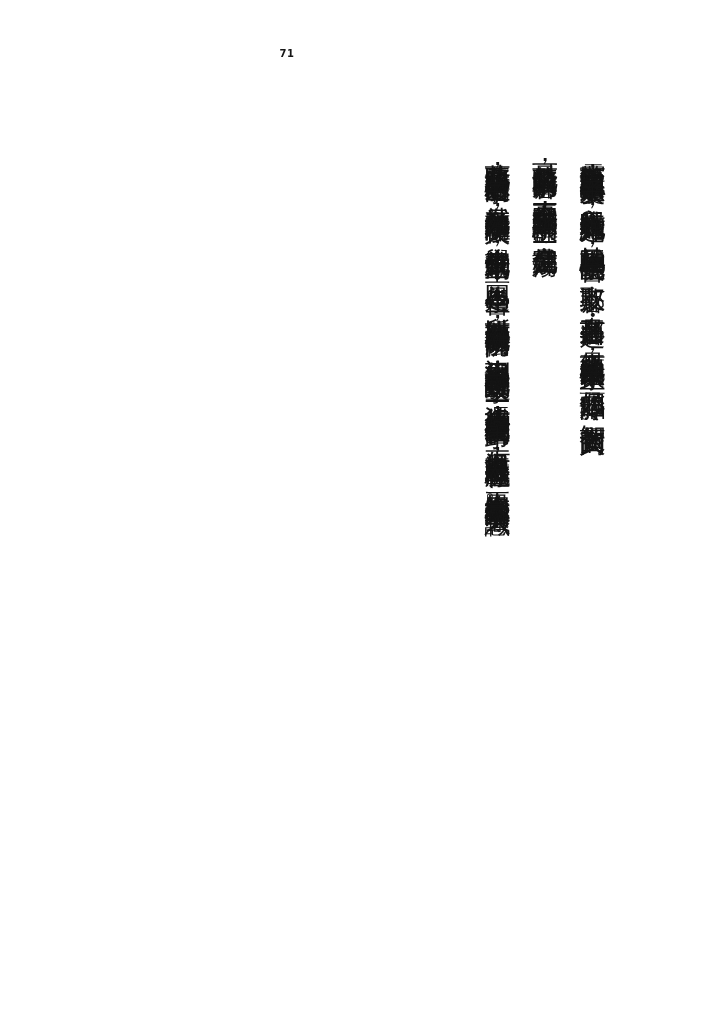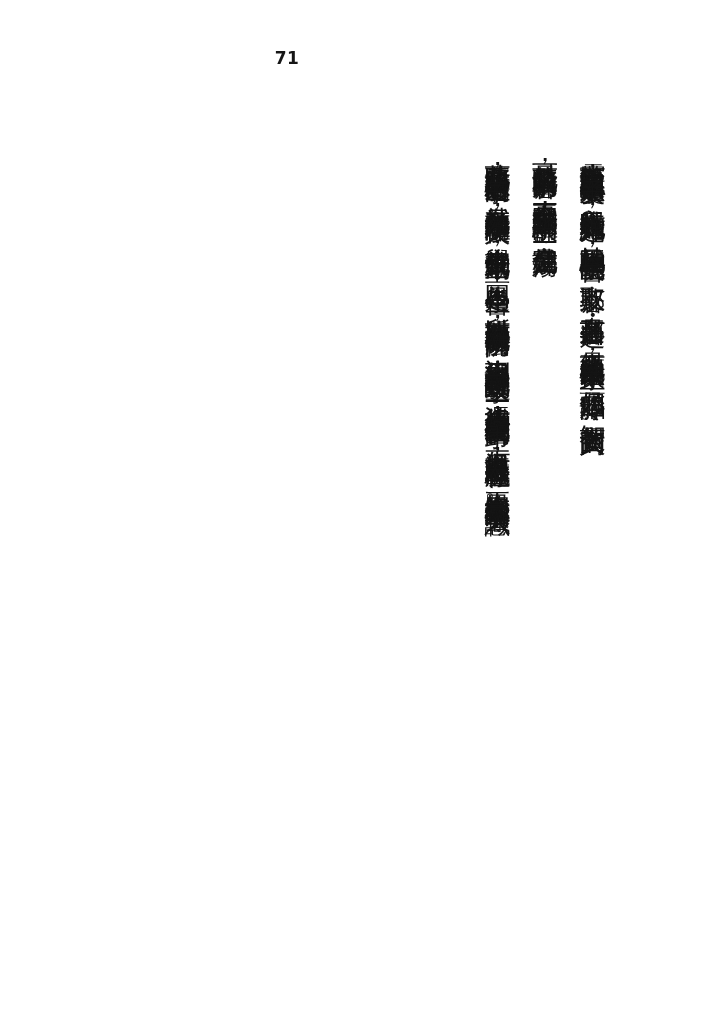--- a/index.html
+++ b/index.html
@@ -20,21 +20,21 @@
       background: #ffffff;
     }
     .page-number {
       position: absolute;
       top: 48px;
       left: 0;
       width: 574px;
       text-align: center;
       font-family: "DejaVu Sans", "Liberation Sans", sans-serif;
       font-weight: bold;
-      font-size: 17px;
+      font-size: 10px;
       letter-spacing: 0.5px;
       color: #161616;
     }
     .text-body {
       position: absolute;
       top: 88px;
       right: 105px;
       height: 866px;
       writing-mode: vertical-rl;
       -webkit-writing-mode: vertical-rl;

